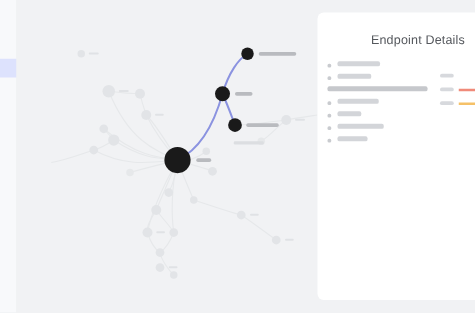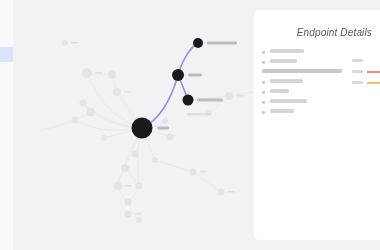--- a/index.html
+++ b/index.html
@@ -62,21 +62,20 @@
     overflow: hidden;
   }
   .panel-title {
     position: absolute;
     right: 8px;
     top: 17px;
     font-size: 10px;
     color: #55585d;
     letter-spacing: 0.15px;
     white-space: nowrap;
-    font-style: italic;
   }
   .detail-list {
     position: absolute;
     left: 0; top: 38px;
     width: 126px;
   }
   .detail-row {
     position: relative;
     height: 10px;
     padding-left: 8px;

